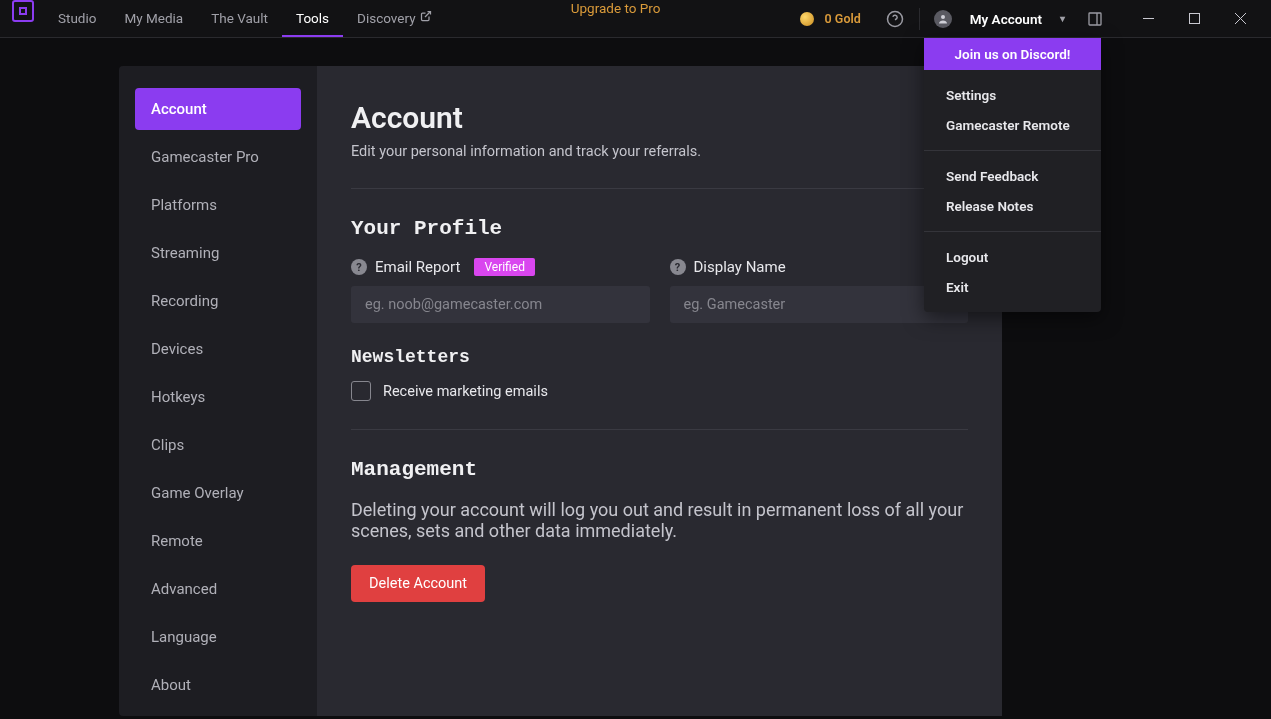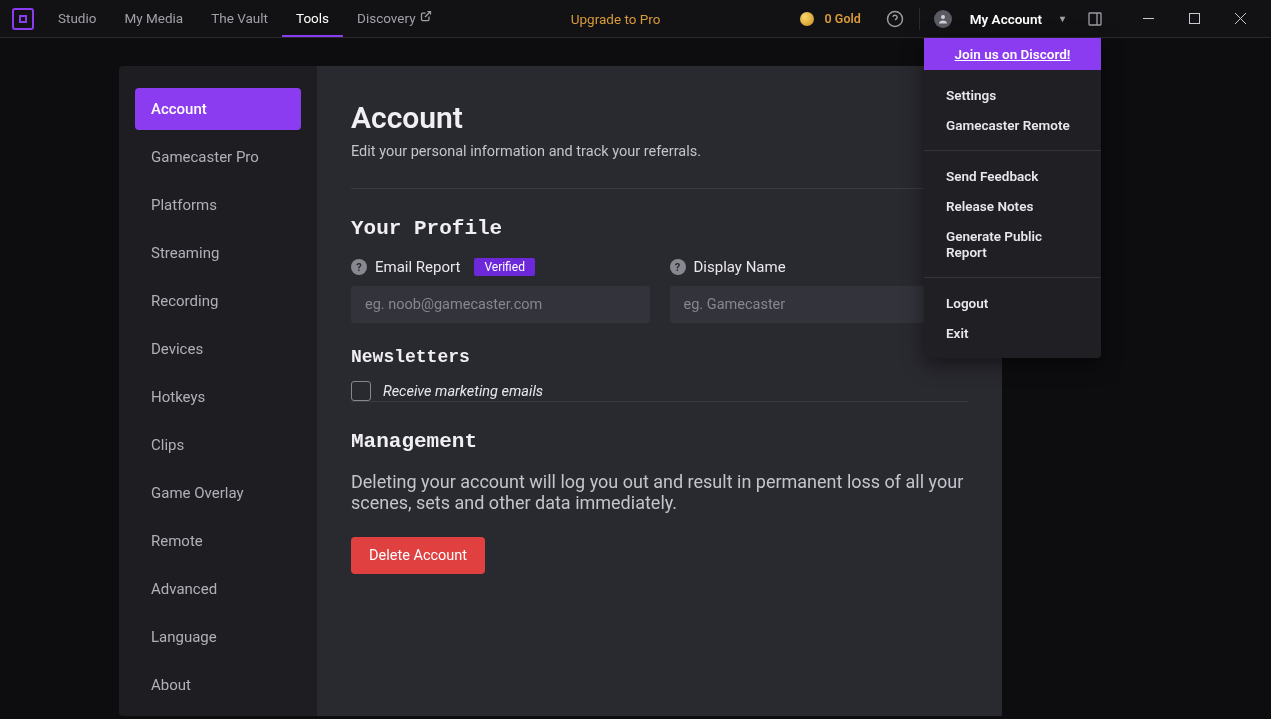--- a/index.html
+++ b/index.html
@@ -14,21 +14,20 @@
       width: 1271px;
       height: 719px;
       overflow: hidden;
       position: relative;
     }
     .titlebar {
       height: 38px;
       background: #121214;
       border-bottom: 1px solid #2a2a2e;
       display: flex;
-      align-items: center;
       padding: 0 8px;
     }
     .logo {
       width: 22px;
       height: 22px;
       border: 2.5px solid #8b3cf0;
       border-radius: 3px;
       margin: 0 10px 0 4px;
       display: flex;
       align-items: center;
@@ -236,21 +235,21 @@
       border-radius: 50%;
       background: #888890;
       color: #292930;
       font-size: 11px;
       font-weight: 700;
       display: flex;
       align-items: center;
       justify-content: center;
     }
     .badge-verified {
-      background: #6d28d9;
+      background: #d946ef;
       color: #fff;
       font-size: 12px;
       padding: 2px 10px;
       border-radius: 2px;
       margin-left: 6px;
     }
     .text-input {
       width: 100%;
       background: #33333c;
       border: none;
@@ -259,21 +258,21 @@
       font-size: 14.5px;
       color: #e8e8ec;
     }
     .text-input::placeholder {
       color: #86868e;
     }
     .checkbox-row {
       display: flex;
       align-items: center;
       gap: 12px;
-      font-style: italic;
+      margin-bottom: 28px;
     }
     .checkbox {
       width: 20px;
       height: 20px;
       border: 1.5px solid #86868e;
       border-radius: 3px;
       cursor: pointer;
     }
     .checkbox-label {
       font-size: 14.5px;
@@ -306,21 +305,20 @@
       z-index: 100;
     }
     .dropdown-banner {
       background: #8b3cf0;
       color: #fff;
       text-align: center;
       padding: 8px;
       font-size: 13.5px;
       font-weight: 600;
       cursor: pointer;
-      text-decoration: underline;
     }
     .dropdown-group {
       padding: 10px 0;
       border-bottom: 1px solid #34343a;
     }
     .dropdown-group:last-child {
       border-bottom: none;
     }
     .dropdown-item {
       padding: 7px 22px;
@@ -469,19 +467,18 @@
 
 <div class="dropdown">
   <div class="dropdown-banner">Join us on Discord!</div>
   <div class="dropdown-group">
     <div class="dropdown-item">Settings</div>
     <div class="dropdown-item">Gamecaster Remote</div>
   </div>
   <div class="dropdown-group">
     <div class="dropdown-item">Send Feedback</div>
     <div class="dropdown-item">Release Notes</div>
-    <div class="dropdown-item">Generate Public Report</div>
   </div>
   <div class="dropdown-group">
     <div class="dropdown-item">Logout</div>
     <div class="dropdown-item">Exit</div>
   </div>
 </div>
 
 </body></html>

